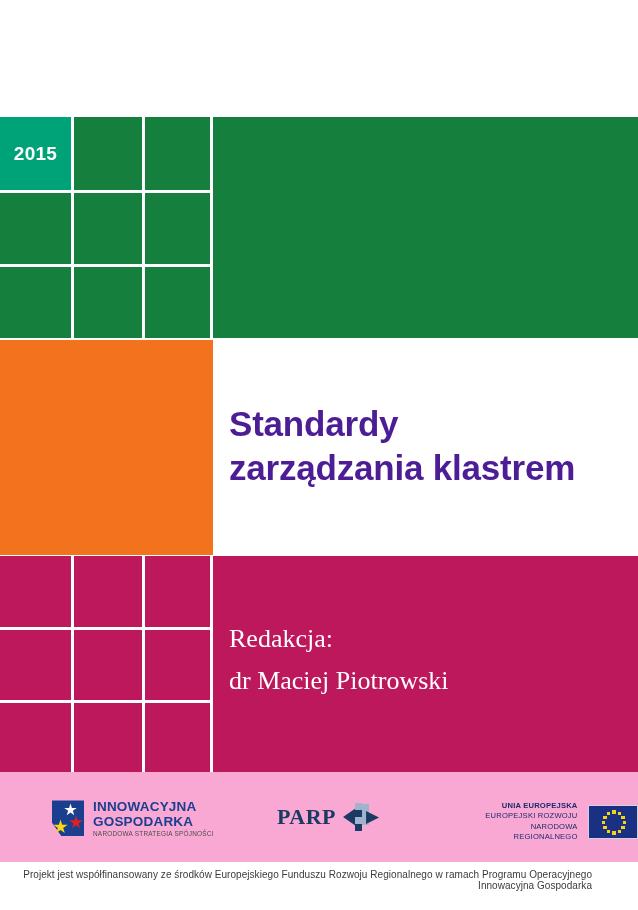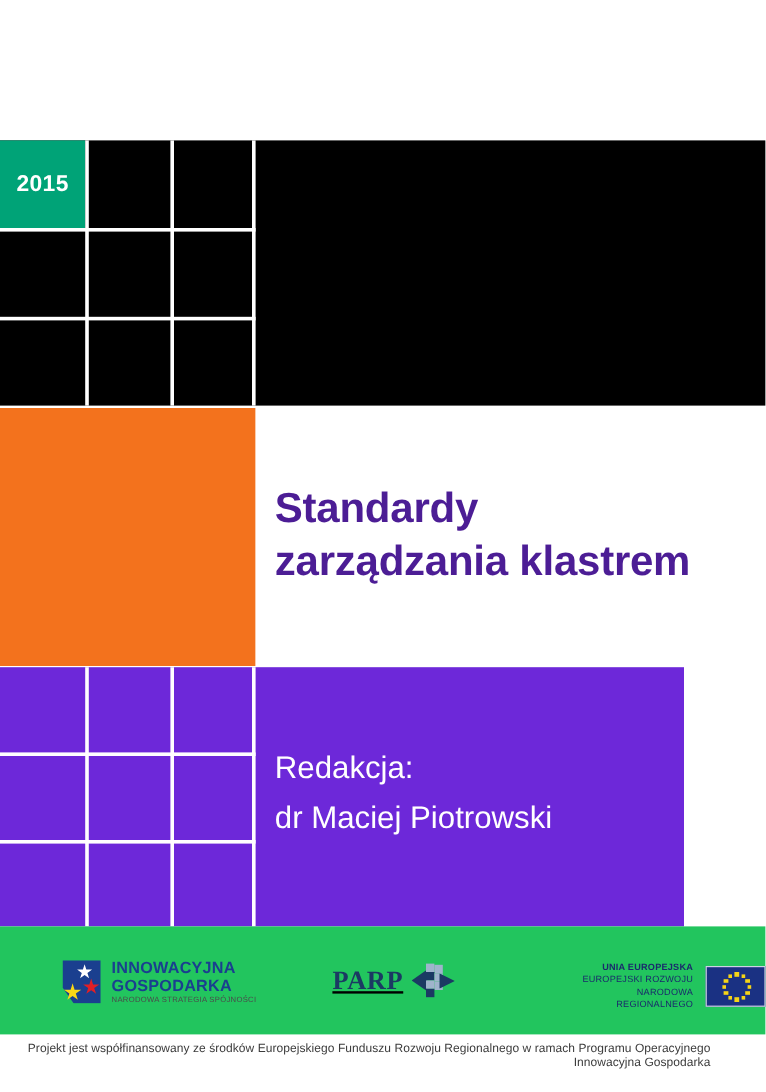--- a/index.html
+++ b/index.html
@@ -6,21 +6,21 @@
   html,body{ background:#ffffff; }
   body{
     width:638px; height:910px; position:relative; overflow:hidden;
     font-family:"Liberation Sans", sans-serif;
     -webkit-font-smoothing:antialiased;
   }
 
   
   #top-band{
     position:absolute; left:0; top:117px; width:638px; height:221px;
-    background:#000000;
+    background:#15803d;
   }
   #top-grid{
     position:absolute; left:0; top:0; width:213px; height:221px;
   }
   
   #top-grid .vrule{ position:absolute; top:0; width:3px; height:221px; background:#ffffff; }
   #top-grid .vrule.v1{ left:71px; }
   #top-grid .vrule.v2{ left:142px; }
   #top-grid .vrule.v3{ left:210px; }
   
@@ -49,41 +49,42 @@
     background:#ffffff;
   }
   #title-text{
     position:absolute; left:16px; top:62px; width:400px;
     color:#4c1d95; font-weight:bold; font-size:35px; line-height:44px;
     letter-spacing:-0.2px;
   }
 
   
   #bottom-band{
-    position:absolute; left:0; top:556px; width:570px; height:216px;
-    background:#6d28d9;
+    position:absolute; left:0; top:556px; width:638px; height:216px;
+    background:#be185d;
+    font-family:Liberation Serif, serif;
   }
   #bottom-grid{ position:absolute; left:0; top:0; width:213px; height:216px; }
   #bottom-grid .vrule{ position:absolute; top:0; width:3px; height:216px; background:#ffffff; }
   #bottom-grid .vrule.v1{ left:71px; }
   #bottom-grid .vrule.v2{ left:142px; }
   #bottom-grid .vrule.v3{ left:210px; }
   #bottom-grid .hrule{ position:absolute; left:0; width:213px; height:3px; background:#ffffff; }
   #bottom-grid .hrule.h1{ top:71px; }
   #bottom-grid .hrule.h2{ top:144px; }
 
   #editor-block{
     position:absolute; left:229px; top:62px; width:400px;
     color:#ffffff; font-size:26px; line-height:42px; font-weight:normal;
   }
 
   
   #logo-strip{
     position:absolute; left:0; top:772px; width:638px; height:90px;
-    background:#22c55e;
+    background:#f9a8d4;
   }
 
   
   #logo-ig{ position:absolute; left:52px; top:28px; display:flex; align-items:center; gap:9px; }
   #ig-mark{ position:relative; width:32px; height:36px; }
   #ig-mark .flag{
     position:absolute; left:0; top:0; width:32px; height:36px;
     background:#1a3f8f;
     clip-path:polygon(0 0, 100% 0, 100% 100%, 30% 100%, 0 62%);
   }
@@ -93,21 +94,21 @@
   }
   #ig-mark .s-white{ left:12px; top:3px; width:13px; height:13px; background:#ffffff; }
   #ig-mark .s-red{ left:17px; top:15px; width:14px; height:14px; background:#e01f26; }
   #ig-mark .s-yellow{ left:1px; top:19px; width:15px; height:15px; background:#f9d616; }
   #ig-text{ line-height:1; }
   #ig-text .l1{ color:#1a3f8f; font-weight:bold; font-size:13.5px; letter-spacing:.2px; }
   #ig-text .l2{ color:#1a3f8f; font-weight:bold; font-size:13.5px; letter-spacing:.2px; margin-top:1px; }
   #ig-text .l3{ color:#4a4a4a; font-size:6.4px; letter-spacing:.25px; margin-top:2.5px; }
 
   
-  #logo-parp{ position:absolute; left:277px; top:31px; display:flex; align-items:center; gap:7px;text-decoration:underline; }
+  #logo-parp{ position:absolute; left:277px; top:31px; display:flex; align-items:center; gap:7px; }
   #parp-word{
     color:#1b3a63; font-family:"Liberation Serif", serif; font-weight:bold;
     font-size:22px; letter-spacing:.5px;
   }
   #parp-mark{ position:relative; width:36px; height:28px; }
   #parp-mark i{ position:absolute; display:block; }
   #parp-mark .dark{ background:#1b3a63; }
   #parp-mark .lite{ background:#9fb4cc; }
   #parp-mark .arrowL{
     left:0; top:5px; width:13px; height:18px; background:#1b3a63;

